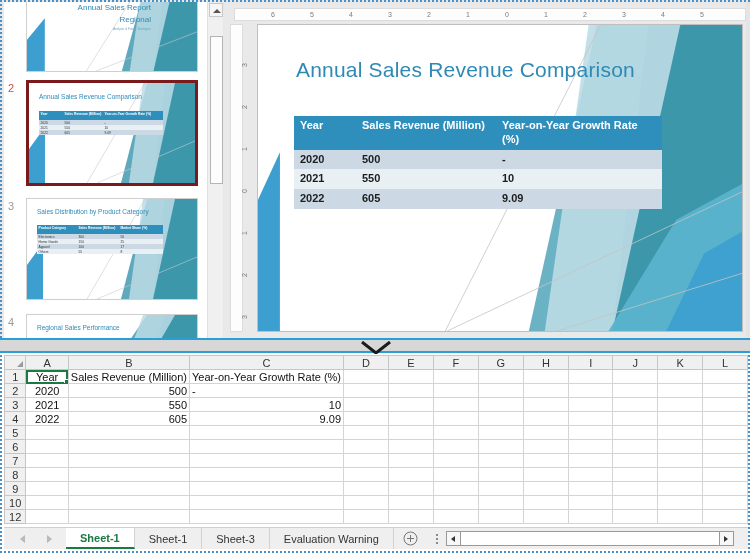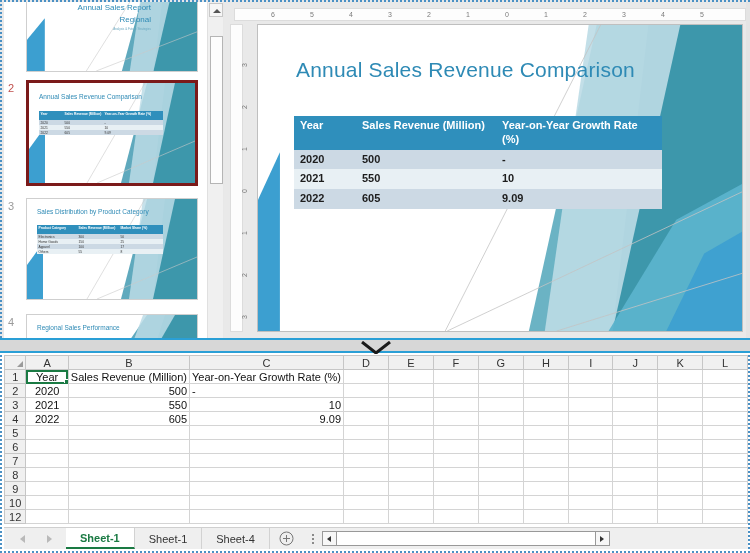--- a/index.html
+++ b/index.html
@@ -635,21 +635,22 @@
         </table>
     </div>
 
     <div id="tabbar">
       <div class="nav-arrows">
         <span class="a left"></span>
         <span class="a right"></span>
       </div>
       <div class="tab active">Sheet-1</div>
       <div class="tab">Sheet-1</div>
-      <div class="tab">Sheet-4</div>
+      <div class="tab">Sheet-3</div>
+      <div class="tab">Evaluation Warning</div>
       <div id="add-sheet">
         <svg width="15" height="15" viewBox="0 0 15 15">
           <circle cx="7.5" cy="7.5" r="6.5" fill="none" stroke="#777" stroke-width="1"></circle>
           <line x1="7.5" y1="4" x2="7.5" y2="11" stroke="#777" stroke-width="1"></line>
           <line x1="4" y1="7.5" x2="11" y2="7.5" stroke="#777" stroke-width="1"></line>
         </svg>
       </div>
       <div class="dots">
         <i></i>
         <i></i>

